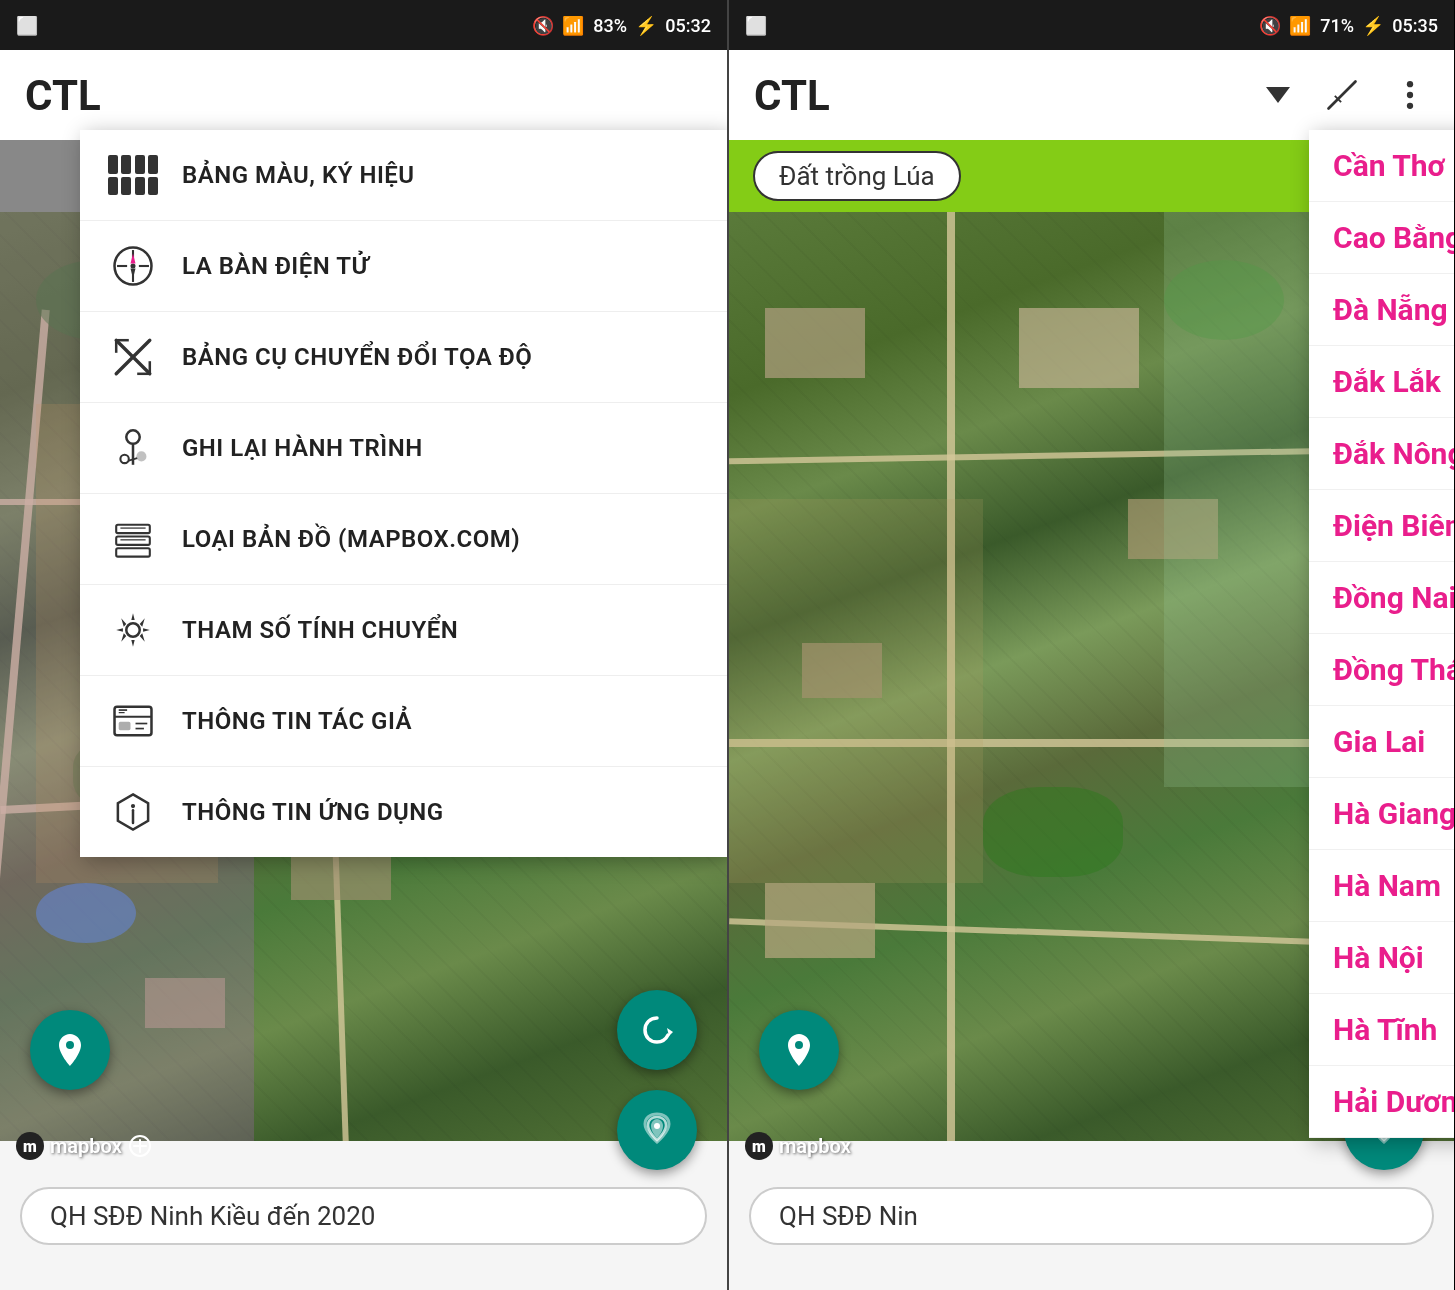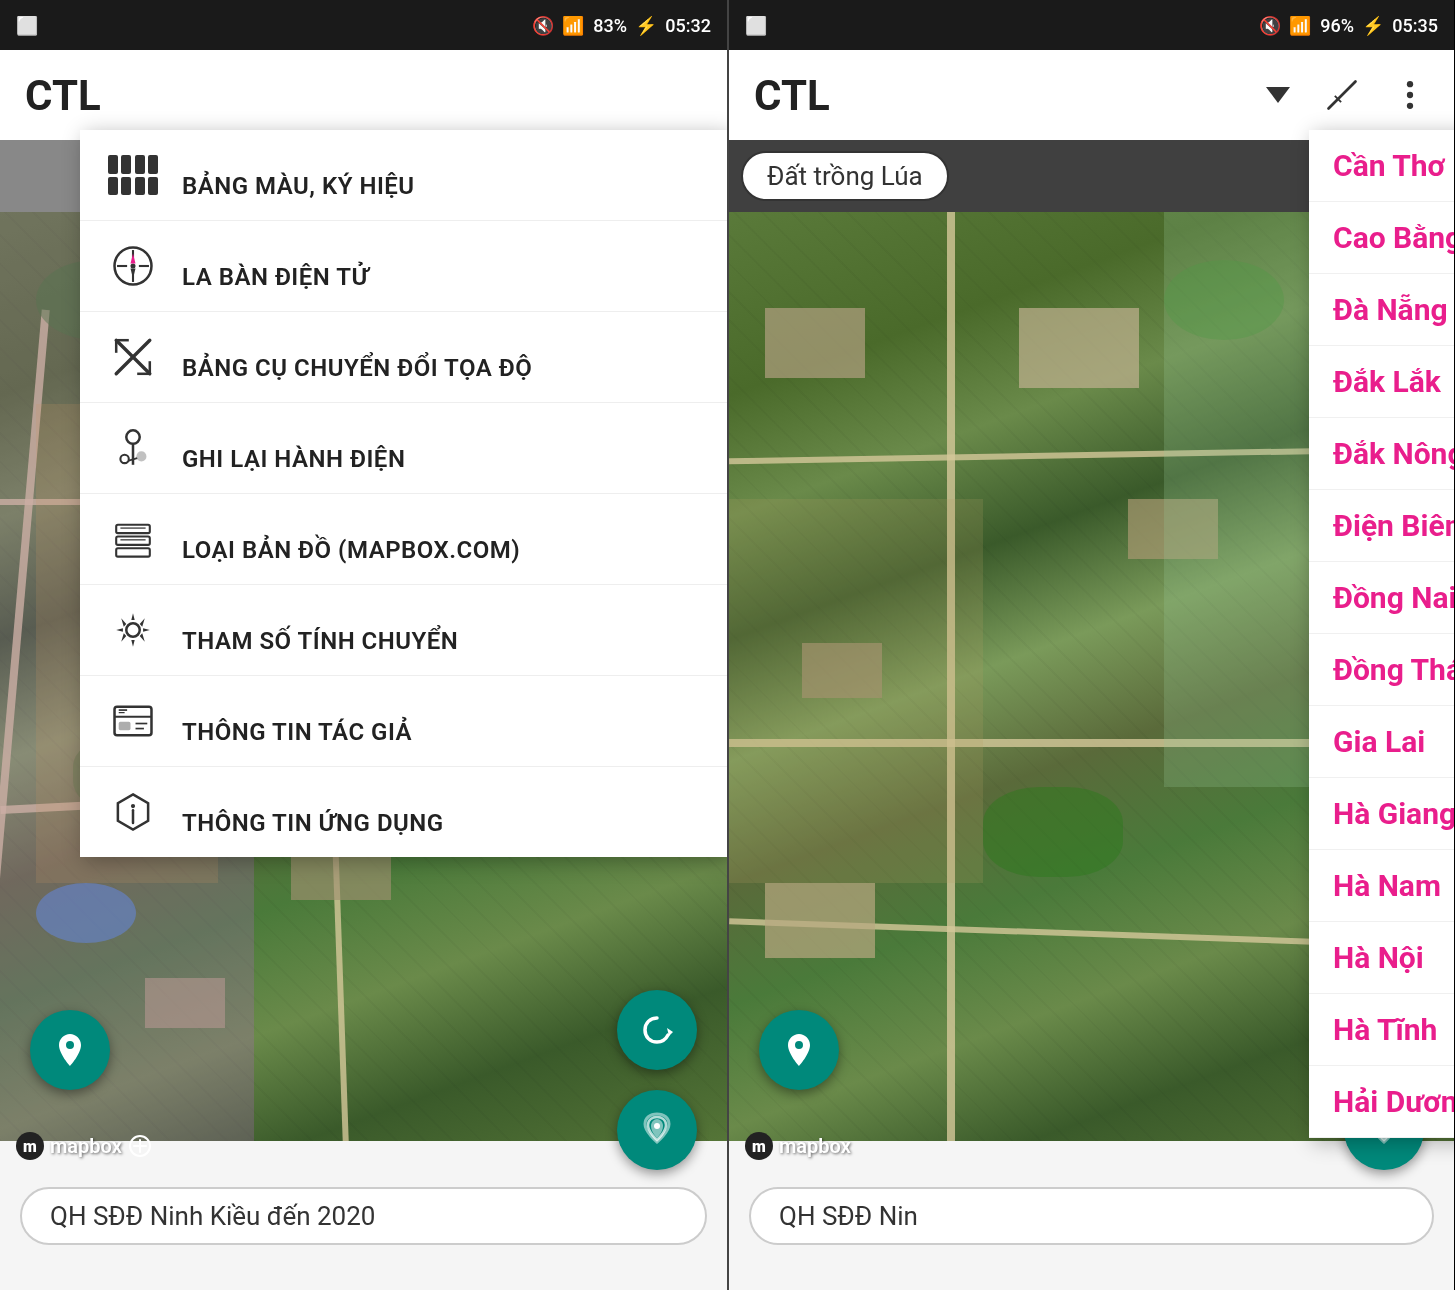--- a/index.html
+++ b/index.html
@@ -62,24 +62,24 @@
       font-size: 42px;
       font-weight: 700;
       color: #222;
       margin-right: auto;
       margin-left: 9px;
     }
 
     
     .search-bar {
       height: 72px;
-      background: #404040;
-      display: flex;
-      align-items: center;
-      padding: 0 12px;
+      background: #84cc16;
+      display: flex;
+      align-items: center;
+      padding: 0 24px;
       gap: 8px;
       z-index: 10;
       position: relative;
     }
     .search-pill {
       border: 2px solid #333;
       border-radius: 40px;
       padding: 8px 24px;
       font-size: 26px;
       color: #333;
@@ -120,21 +120,21 @@
       position: absolute;
       top: 130px;
       left: 80px;
       right: 0;
       background: #fff;
       z-index: 100;
       box-shadow: 4px 4px 20px rgba(0,0,0,0.3);
     }
     .menu-item {
       display: flex;
-      align-items: flex-end;
+      align-items: center;
       padding: 20px 28px;
       border-bottom: 1px solid #eee;
       gap: 24px;
       cursor: pointer;
     }
     .menu-item:last-child { border-bottom: none; }
     .menu-icon {
       width: 50px;
       height: 50px;
       display: flex;
@@ -379,21 +379,21 @@
     <div class="menu-item">
       <div class="menu-icon">
         <svg viewBox="0 0 50 50" width="42" height="42">
           <circle cx="25" cy="12" r="8" fill="none" stroke="#333" stroke-width="3"></circle>
           <path d="M25 20 Q25 45 25 45" fill="none" stroke="#333" stroke-width="3"></path>
           <circle cx="15" cy="38" r="5" fill="none" stroke="#333" stroke-width="2.5"></circle>
           <circle cx="35" cy="35" r="6" fill="#333" opacity="0.3"></circle>
           <line x1="20" y1="40" x2="30" y2="37" stroke="#333" stroke-width="2"></line>
         </svg>
       </div>
-      <span class="menu-label">GHI LẠI HÀNH ĐIỆN</span>
+      <span class="menu-label">GHI LẠI HÀNH TRÌNH</span>
     </div>
 
     <div class="menu-item">
       <div class="menu-icon">
         <svg viewBox="0 0 50 50" width="42" height="42">
           <rect x="5" y="8" width="40" height="10" rx="2" fill="none" stroke="#333" stroke-width="2.5"></rect>
           <rect x="5" y="22" width="40" height="10" rx="2" fill="none" stroke="#333" stroke-width="2.5"></rect>
           <rect x="5" y="36" width="40" height="10" rx="2" fill="none" stroke="#333" stroke-width="2.5"></rect>
           <line x1="10" y1="12" x2="40" y2="12" stroke="#333" stroke-width="1.5"></line>
           <line x1="10" y1="18" x2="40" y2="18" stroke="#333" stroke-width="1.5"></line>
@@ -498,21 +498,21 @@
       <div style="position:absolute;top:30%;left:0;width:35%;height:40%;background:rgba(180,160,100,0.2);"></div>
     </div>
   </div>
 
   <div class="status-bar" style="position:relative;z-index:20;">
     <div class="status-bar-left">
       <span style="color:#fff;font-size:18px;">⬜</span>
     </div>
     <span class="status-icon">🔇</span>
     <span class="status-icon">📶</span>
-    <span class="status-text">96%</span>
+    <span class="status-text">71%</span>
     <span class="status-icon">⚡</span>
     <span class="status-text">05:35</span>
   </div>
 
   <div class="app-bar" style="position:relative;z-index:20;">
     <span class="app-bar-title">CTL</span>
 
     <div style="display:flex;align-items:center;gap:4px;margin-left:auto;">
       <div class="dropdown-arrow"></div>
     </div>

